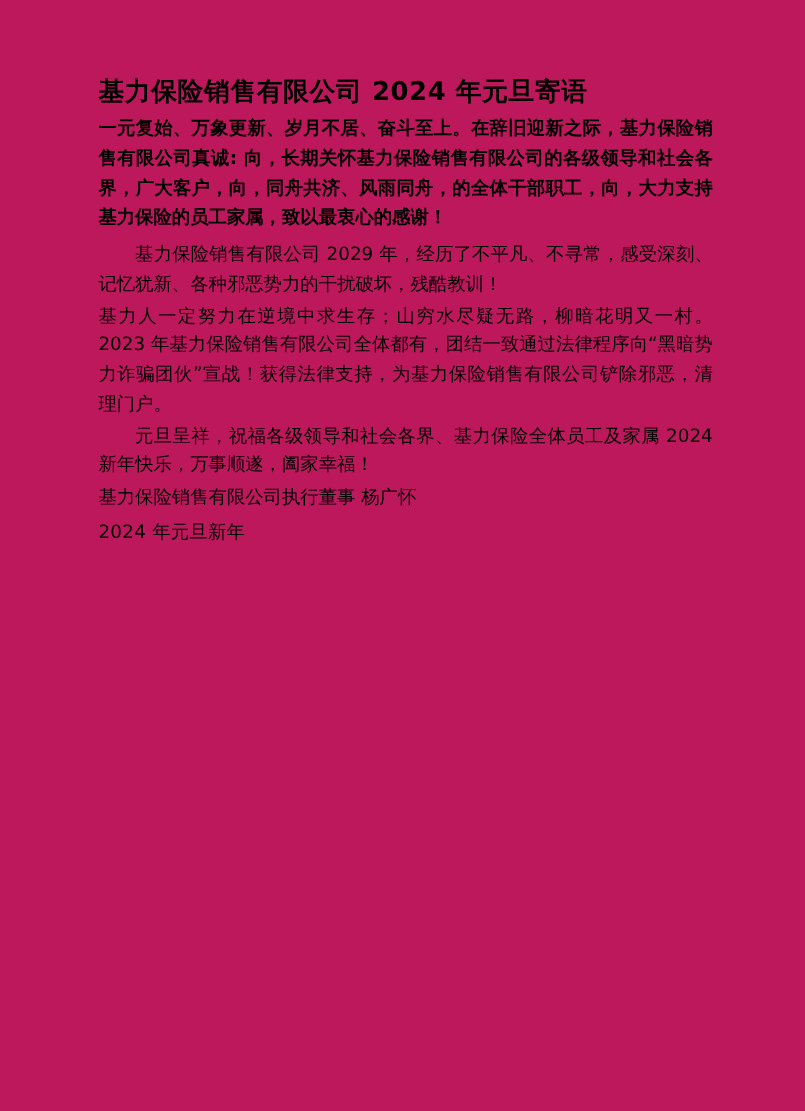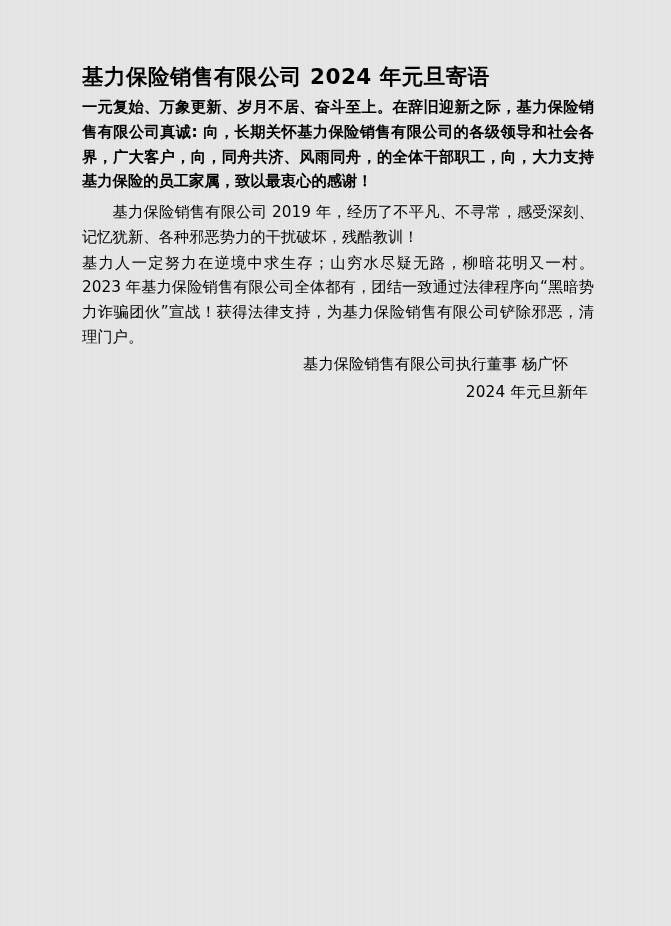--- a/index.html
+++ b/index.html
@@ -10,21 +10,21 @@
     width: 671px;
     height: 926px;
     background: #ffffff;
     font-family: "DejaVu Sans", sans-serif;
     overflow: hidden;
   }
   .page {
     position: relative;
     width: 671px;
     height: 926px;
-    background: #e5e5e5;
+    background: #be185d;
     box-sizing: border-box;
   }
   
   .page::before {
     content: "";
     position: absolute;
     top: 0; left: 0; right: 0; bottom: 0;
     background:
       repeating-linear-gradient(90deg,
         rgba(0,0,0,0.012) 0px,
@@ -72,21 +72,21 @@
     text-indent: 2em;
   }
   p.para.no-indent {
     text-indent: 0;
   }
   .sign {
     font-family: "DejaVu Sans", sans-serif;
     font-size: 15.3px;
     line-height: 1.6;
     color: #000;
-    text-align: right;
+    text-align: left;
     margin: 2px 0 0 0;
   }
   .sign.sign-2 {
     margin-top: 4px;
     letter-spacing: 0.2px;
   }
   .sign-inner {
     display: inline-block;
     padding-right: 26px;
   }
@@ -97,27 +97,28 @@
 </head>
 <body>
 
 <div class="page">
   <div class="doc-body">
 
     <h1 class="doc-title">基力保险销售有限公司 2024 年元旦寄语</h1>
 
     <p class="lead">一元复始、万象更新、岁月不居、奋斗至上。在辞旧迎新之际，基力保险销售有限公司真诚: 向，长期关怀基力保险销售有限公司的各级领导和社会各界，广大客户，向，同舟共济、风雨同舟，的全体干部职工，向，大力支持基力保险的员工家属，致以最衷心的感谢！</p>
 
-    <p class="para">基力保险销售有限公司 2019 年，经历了不平凡、不寻常，感受深刻、记忆犹新、各种邪恶势力的干扰破坏，残酷教训！</p>
+    <p class="para">基力保险销售有限公司 2029 年，经历了不平凡、不寻常，感受深刻、记忆犹新、各种邪恶势力的干扰破坏，残酷教训！</p>
 
 
 
     <p class="para no-indent">基力人一定努力在逆境中求生存；山穷水尽疑无路，柳暗花明又一村。2023 年基力保险销售有限公司全体都有，团结一致通过法律程序向“黑暗势力诈骗团伙”宣战！获得法律支持，为基力保险销售有限公司铲除邪恶，清理门户。</p>
 
 
+    <p class="para">元旦呈祥，祝福各级领导和社会各界、基力保险全体员工及家属 2024 新年快乐，万事顺遂，阖家幸福！</p>
 
     <div class="sign">
       <span class="sign-inner">基力保险销售有限公司执行董事 杨广怀</span>
     </div>
 
     <div class="sign sign-2">
       <span class="sign-inner">2024 年元旦新年</span>
     </div>
 
   </div>

